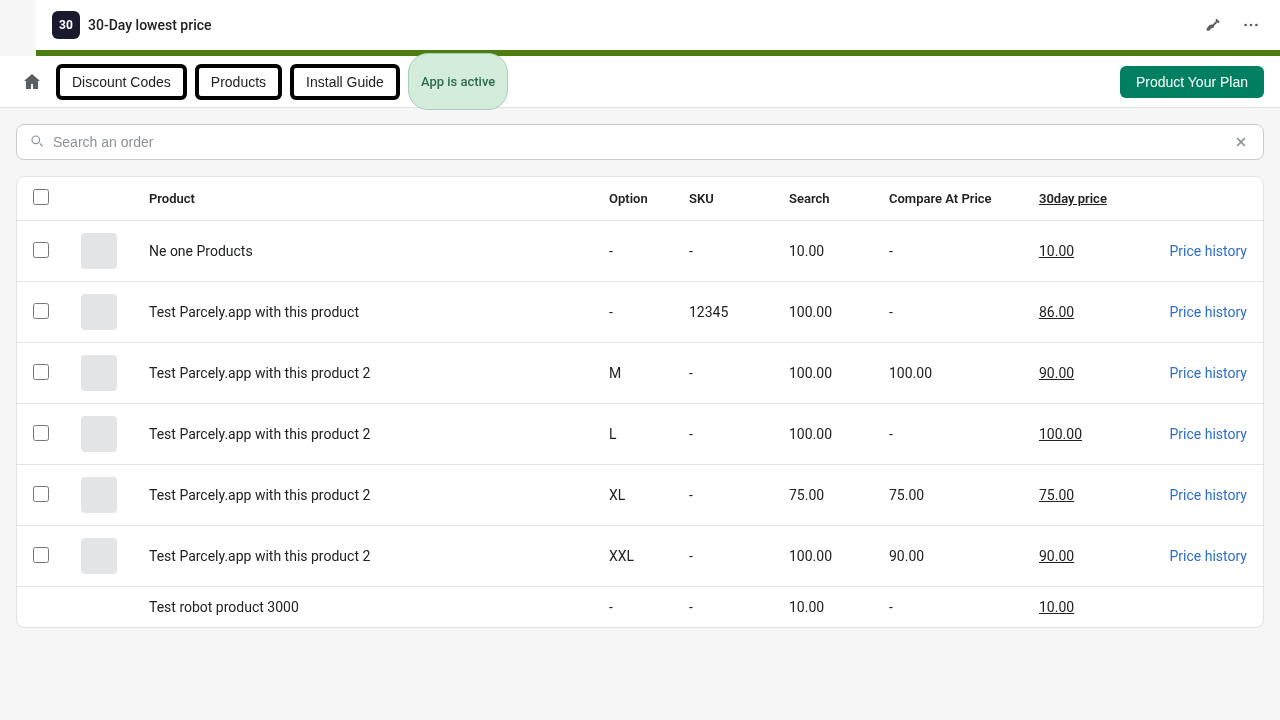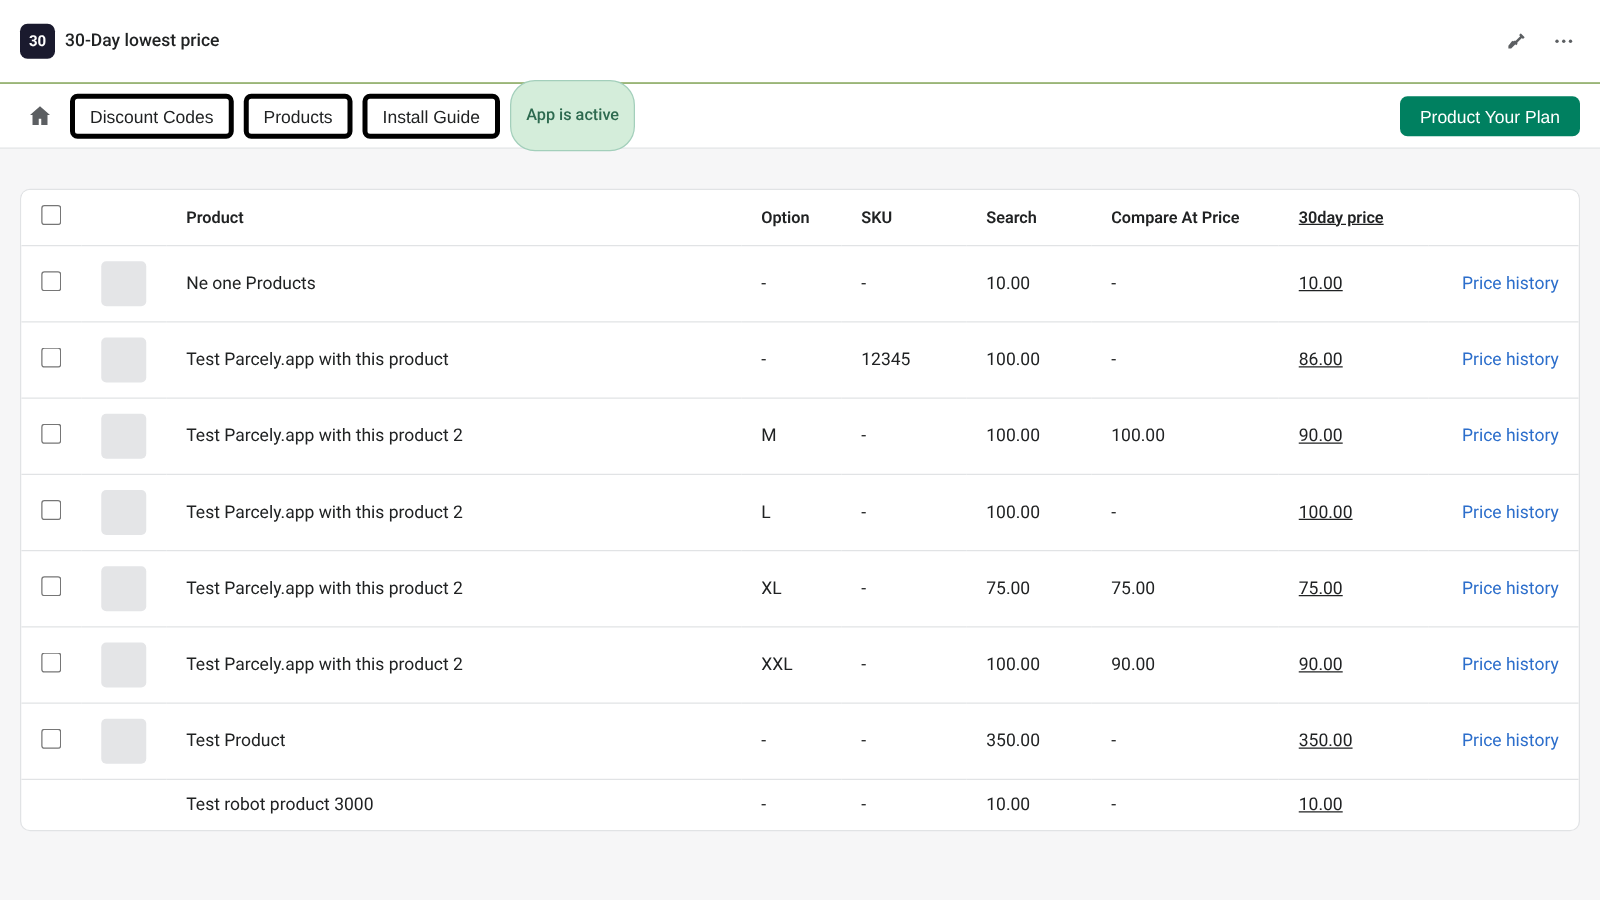--- a/index.html
+++ b/index.html
@@ -1,22 +1,22 @@
 <!DOCTYPE html>
 <html><head>
   <meta charset="utf-8">
   <style>
     * { box-sizing: border-box; margin: 0; padding: 0; }
     body { font-family: -apple-system, BlinkMacSystemFont, 'Segoe UI', Roboto, sans-serif; background: #f6f6f7; font-size: 14px; color: #202223; }
 
     
     .top-bar {
       display: flex; align-items: center; justify-content: space-between;
-      background: #fff; border-bottom: 1px solid #4d7c0f;
-      padding: 0 16px; height: 67px;
+      background: #fff; border-bottom: 6px solid #4d7c0f;
+      padding: 0 16px; height: 56px; margin-left: 36px;
     }
     .top-bar-left { display: flex; align-items: center; gap: 8px; }
     .app-logo {
       width: 28px; height: 28px; background: #1a1a2e; color: #fff;
       border-radius: 6px; display: flex; align-items: center; justify-content: center;
       font-size: 12px; font-weight: 700;
     }
     .app-title { font-size: 14px; font-weight: 500; color: #202223; }
     .top-bar-right { display: flex; align-items: center; gap: 12px; }
     .icon-btn {
@@ -139,20 +139,33 @@
     <button class="nav-btn">Discount Codes</button>
     <button class="nav-btn">Products</button>
     <button class="nav-btn">Install Guide</button>
     <span class="status-badge">App is active</span>
   </div>
   <button class="change-plan-btn">Product Your Plan</button>
 </div>
 
 <div class="main-content">
 
+  <div class="search-bar">
+    <span>
+      <svg width="16" height="16" viewBox="0 0 20 20" fill="#8c9196">
+          <path d="M8.5 3a5.5 5.5 0 1 1 0 11A5.5 5.5 0 0 1 8.5 3zm0 1.5a4 4 0 1 0 0 8 4 4 0 0 0 0-8zm5.44 7.94l3.56 3.56-1.06 1.06-3.56-3.56 1.06-1.06z"></path>
+        </svg>
+    </span>
+    <input type="text" placeholder="Search an order" style="">
+    <button class="clear-search-btn">
+      <svg width="16" height="16" viewBox="0 0 20 20" fill="#8c9196">
+          <path d="M11.41 10l4.3-4.29-1.42-1.42L10 8.59 5.71 4.29 4.29 5.71 8.59 10l-4.3 4.29 1.42 1.42L10 11.41l4.29 4.3 1.42-1.42L11.41 10z"></path>
+        </svg>
+    </button>
+  </div>
 
   <div class="table-container">
     <table>
       <thead>
         <tr>
           <th class="checkbox-col">
             <input type="checkbox" class="checkbox" style="">
           </th>
           <th class="thumb-col"></th>
           <th class="product-col">Product</th>
@@ -262,37 +275,20 @@
     <td class="sku-col">-</td>
     <td class="price-col">100.00</td>
     <td class="compare-col">90.00</td>
     <td class="day30-col">90.00</td>
     <td class="action-col">
       <a href="#" class="price-history-link">Price history</a>
     </td>
   </tr>
           <tr>
     <td class="checkbox-col">
-      <input type="checkbox" class="checkbox" style="">
-    </td>
-    <td class="thumb-col">
-      <div class="product-thumb"></div>
-    </td>
-    <td class="product-col">Test Product</td>
-    <td class="option-col">-</td>
-    <td class="sku-col">-</td>
-    <td class="price-col">350.00</td>
-    <td class="compare-col">-</td>
-    <td class="day30-col">350.00</td>
-    <td class="action-col">
-      <a href="#" class="price-history-link">Price history</a>
-    </td>
-  </tr>
-          <tr>
-    <td class="checkbox-col">
       
     </td>
     <td class="thumb-col">
       
     </td>
     <td class="product-col">Test robot product 3000</td>
     <td class="option-col">-</td>
     <td class="sku-col">-</td>
     <td class="price-col">10.00</td>
     <td class="compare-col">-</td>

